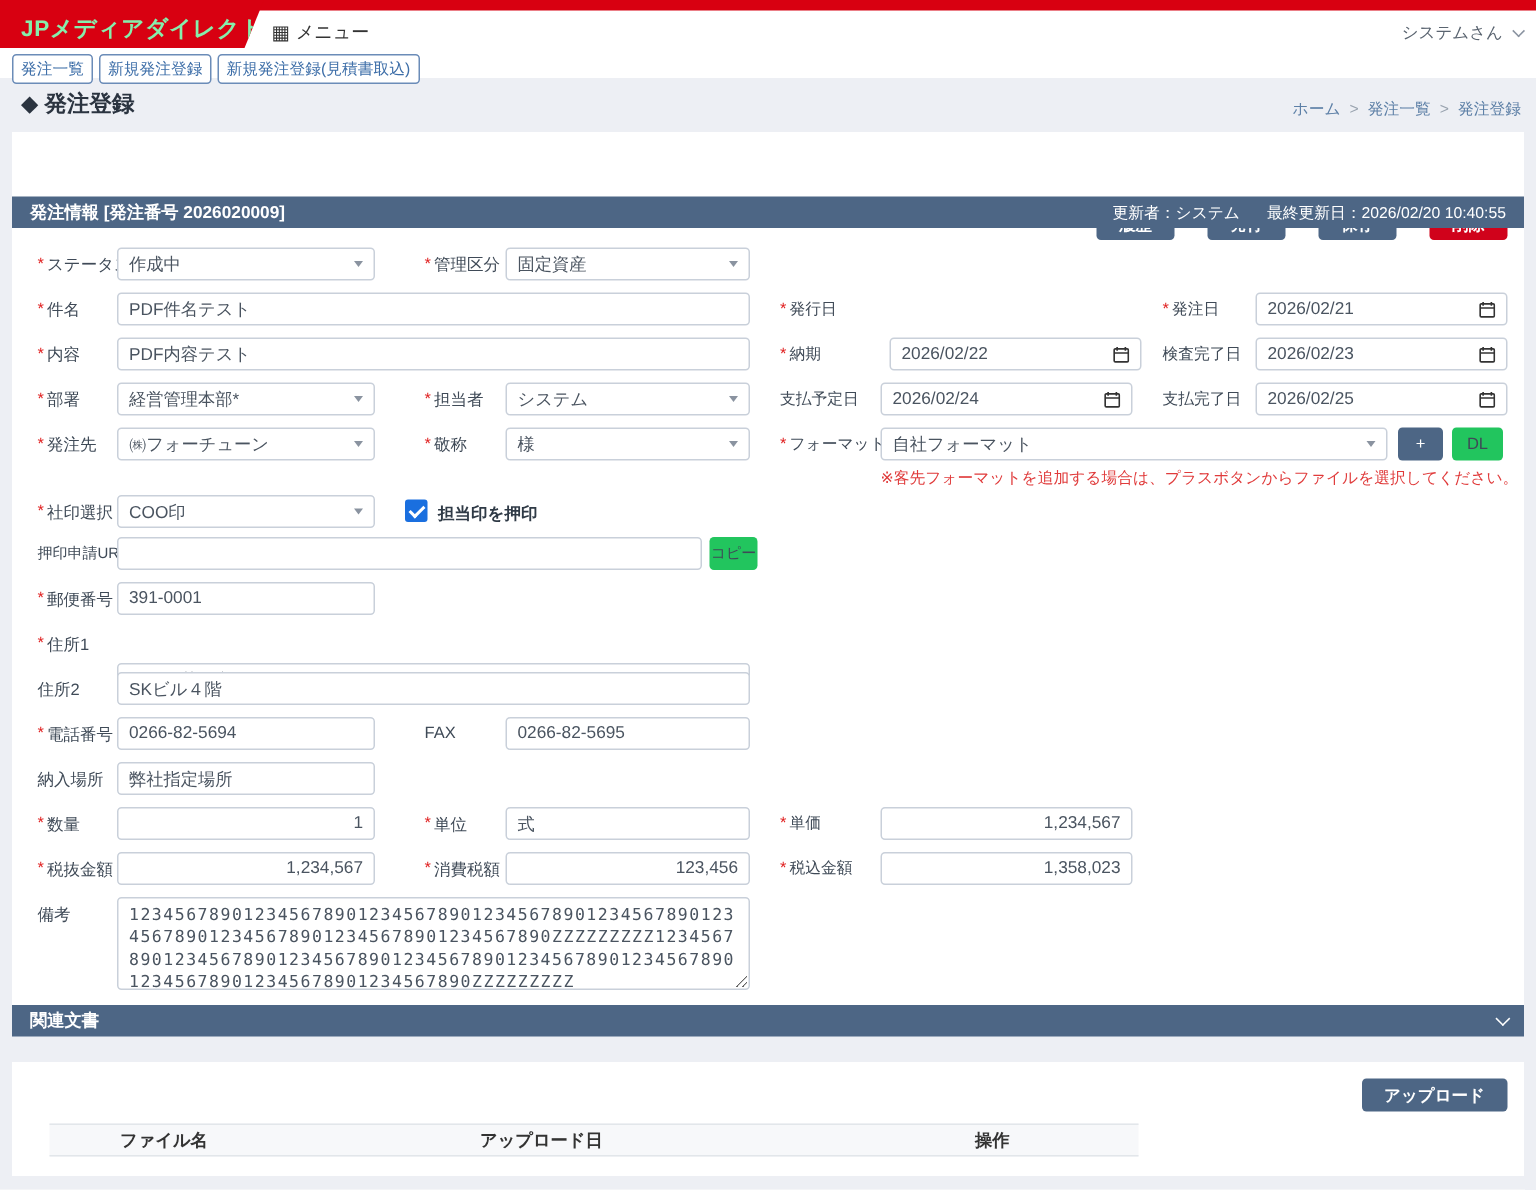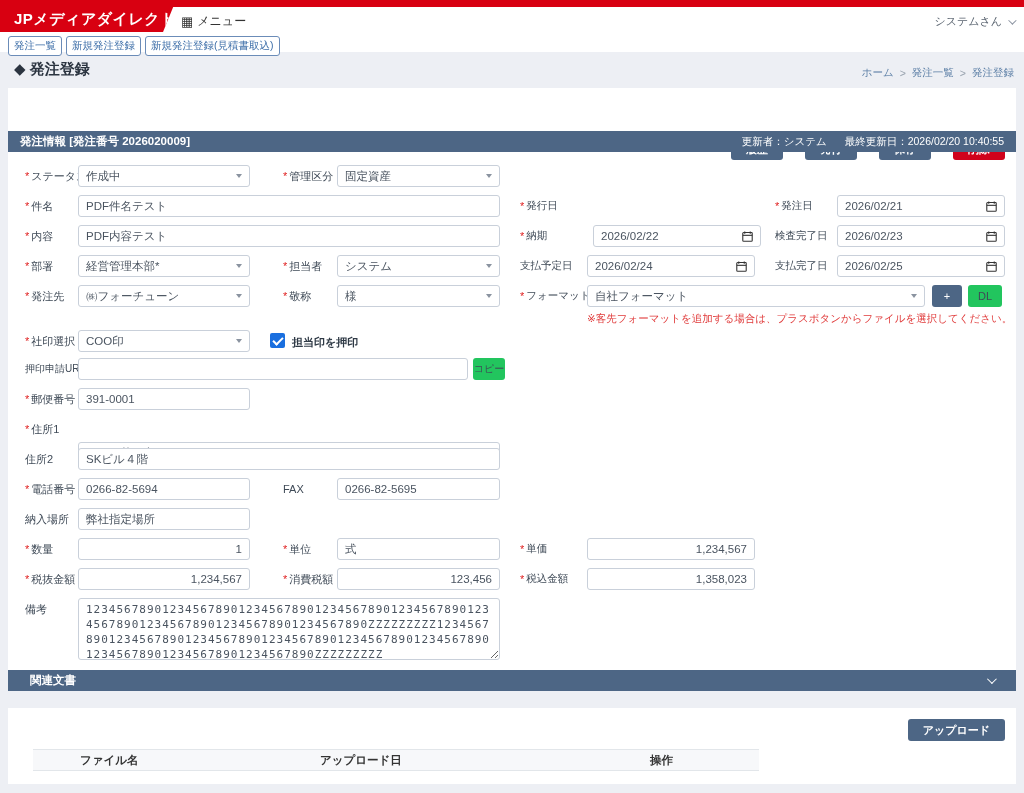--- a/index.html
+++ b/index.html
@@ -6,21 +6,21 @@
   body { font-family:"Liberation Sans","DejaVu Sans",sans-serif; background:#edeff4; }
   .page { position:relative; width:1024px; height:793px; background:#edeff4; overflow:hidden; }
   .abs { position:absolute; }
 
   
   .hdr-white { left:0; top:0; width:1024px; height:52px; background:#fff; }
   .hdr-redstrip { left:0; top:0; width:1024px; height:7px; background:#d80011; }
   .logo-shape { left:0; top:0; width:176px; height:32px; background:#d80011;
     clip-path:polygon(0 0,100% 0,calc(100% - 13px) 100%,0 100%);
     display:flex; align-items:center; padding:6px 0 0 14px; }
-  .logo-text { color:#ffffff; font-size:15px; font-weight:bold; letter-spacing:.5px; }
+  .logo-text { color:#86efac; font-size:15px; font-weight:bold; letter-spacing:.5px; }
   .menu-link { left:181px; top:13px; display:flex; align-items:center; gap:4px;
     font-size:12px; color:#333; cursor:pointer; }
   .grid-icon { font-size:13px; line-height:1; color:#333; }
   .user-menu { right:10px; top:14px; display:flex; align-items:center; gap:6px;
     font-size:11px; color:#5a6470; cursor:pointer; }
   .chev { width:6px; height:6px; border-right:1.5px solid #8a93a0; border-bottom:1.5px solid #8a93a0;
     transform:rotate(45deg) translateY(-2px); display:inline-block; }
 
   
   .nav-tabs { left:8px; top:36px; display:flex; gap:4px; }
@@ -70,21 +70,21 @@
     cursor:pointer; }
   .checkbox::after { content:""; position:absolute; left:5px; top:2px; width:4px; height:8px;
     border-right:2px solid #fff; border-bottom:2px solid #fff; transform:rotate(45deg); }
   .cb-label { position:absolute; font-size:11px; font-weight:bold; color:#2f3a46; }
   textarea.fld { height:62px; padding:4px 7px; resize:both;
     font-family:"DejaVu Sans Mono","Liberation Mono",monospace; font-size:11px;
     letter-spacing:1px; line-height:1.35; color:#4a5460; overflow:hidden; }
 
   
   .rel-bar { left:8px; top:670px; width:1008px; height:21px; background:#4d6685; color:#fff;
-    display:flex; align-items:center; justify-content:space-between; padding:0 22px; }
+    display:flex; align-items:center; justify-content:space-between; padding:0 12px; }
   .rel-white { left:8px; top:708px; width:1008px; height:76px; background:#fff; }
   .chev-w { width:7px; height:7px; border-right:1.5px solid #fff; border-bottom:1.5px solid #fff;
     transform:rotate(45deg) translateY(-2px); cursor:pointer; }
   .upload-btn { right:19px; top:719px; }
   .doc-table { left:33px; top:749px; width:726px; height:22px; background:#f7f8fa;
     border-top:1px solid #e2e6ea; border-bottom:1px solid #e2e6ea;
     display:flex; align-items:center; font-size:11.5px; font-weight:bold; color:#333; }
   .doc-col1 { padding-left:47px; width:287px; }
   .doc-col2 { width:330px; }
 </style>

